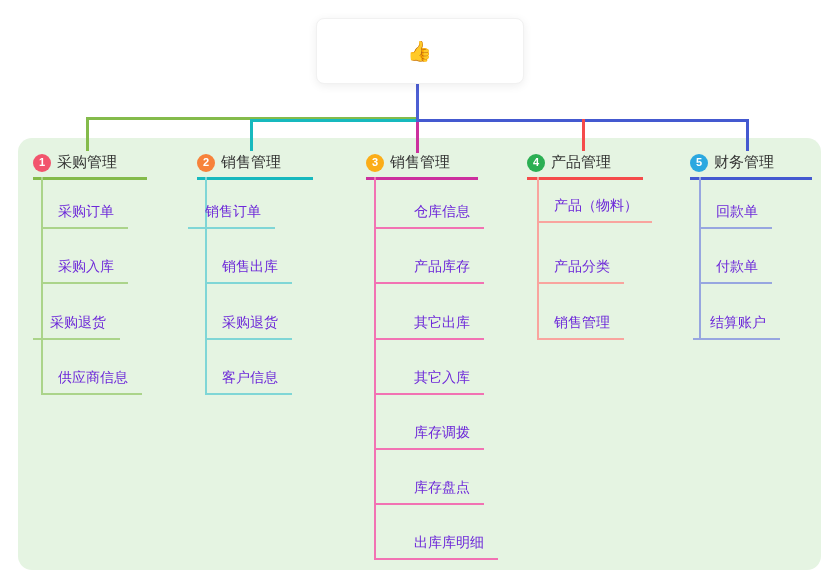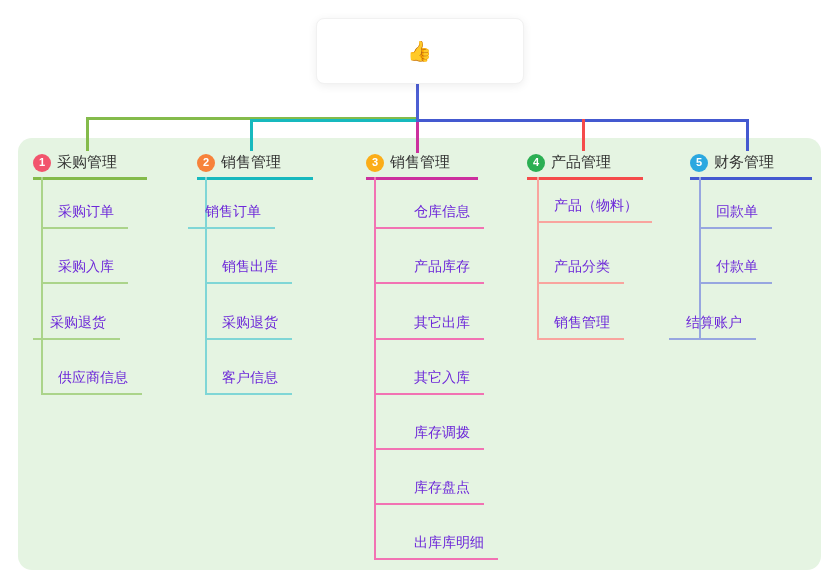--- a/index.html
+++ b/index.html
@@ -167,15 +167,15 @@
   <span class="num n5">5</span>
   <span>财务管理</span>
 </div>
 <div class="trunk t5" style="left:699px;top:177px;height:163px;"></div>
 <div class="child cb5" style="left:699px;top:203px;">
     <span>回款单</span>
   </div>
 <div class="child cb5" style="left:699px;top:258px;">
     <span>付款单</span>
   </div>
-<div class="child cb5" style="left:669px;top:314px;">
+<div class="child cb5" style="left:693px;top:314px;">
     <span>结算账户</span>
   </div>
 
 </body></html>

